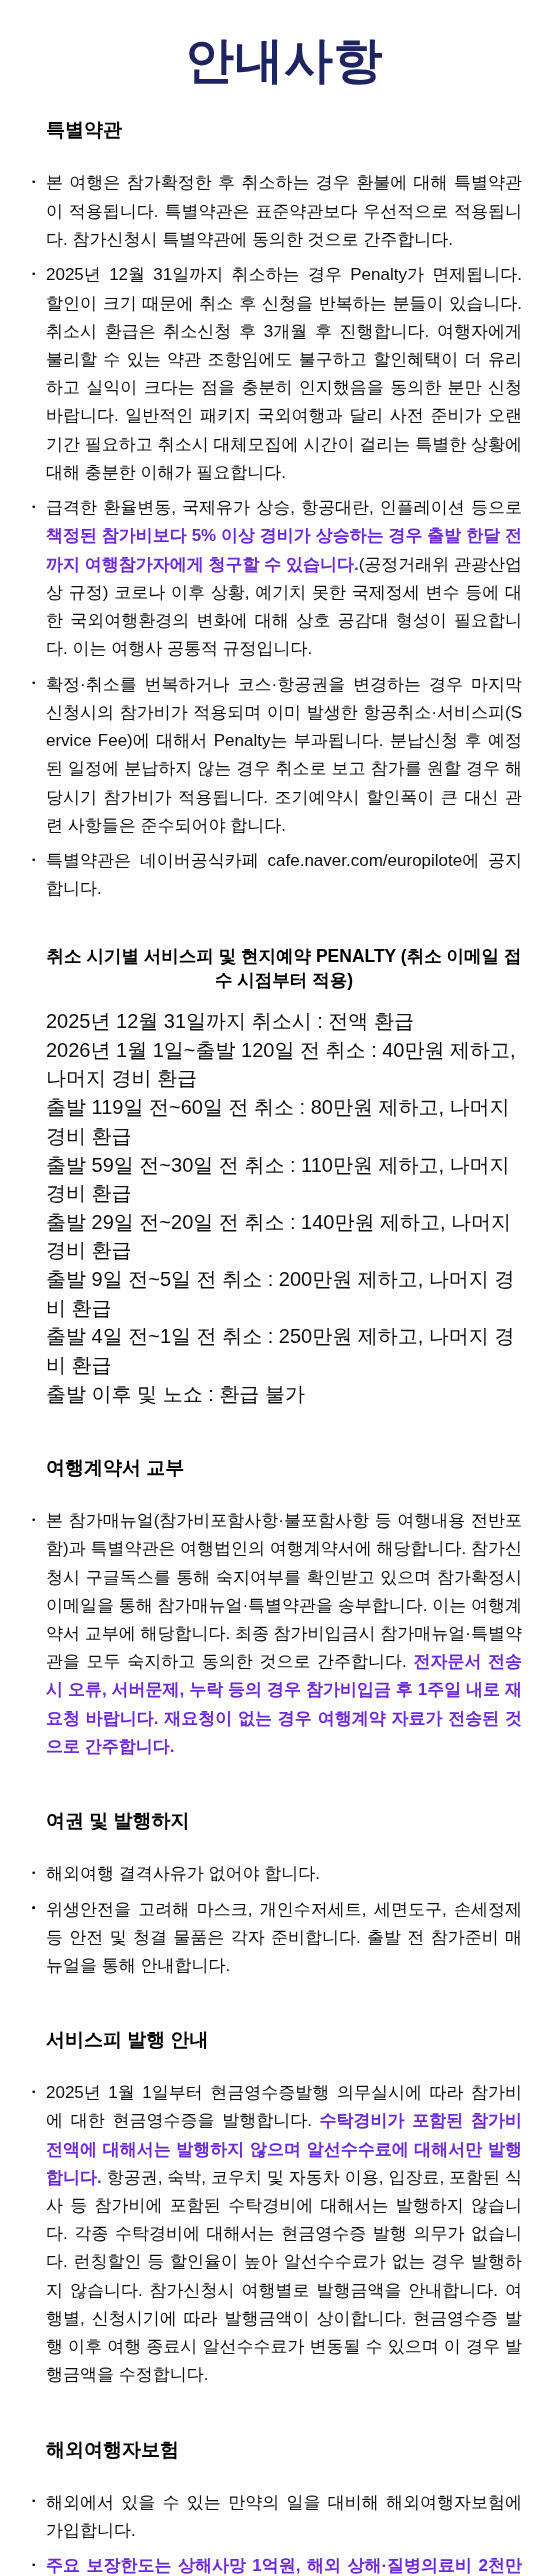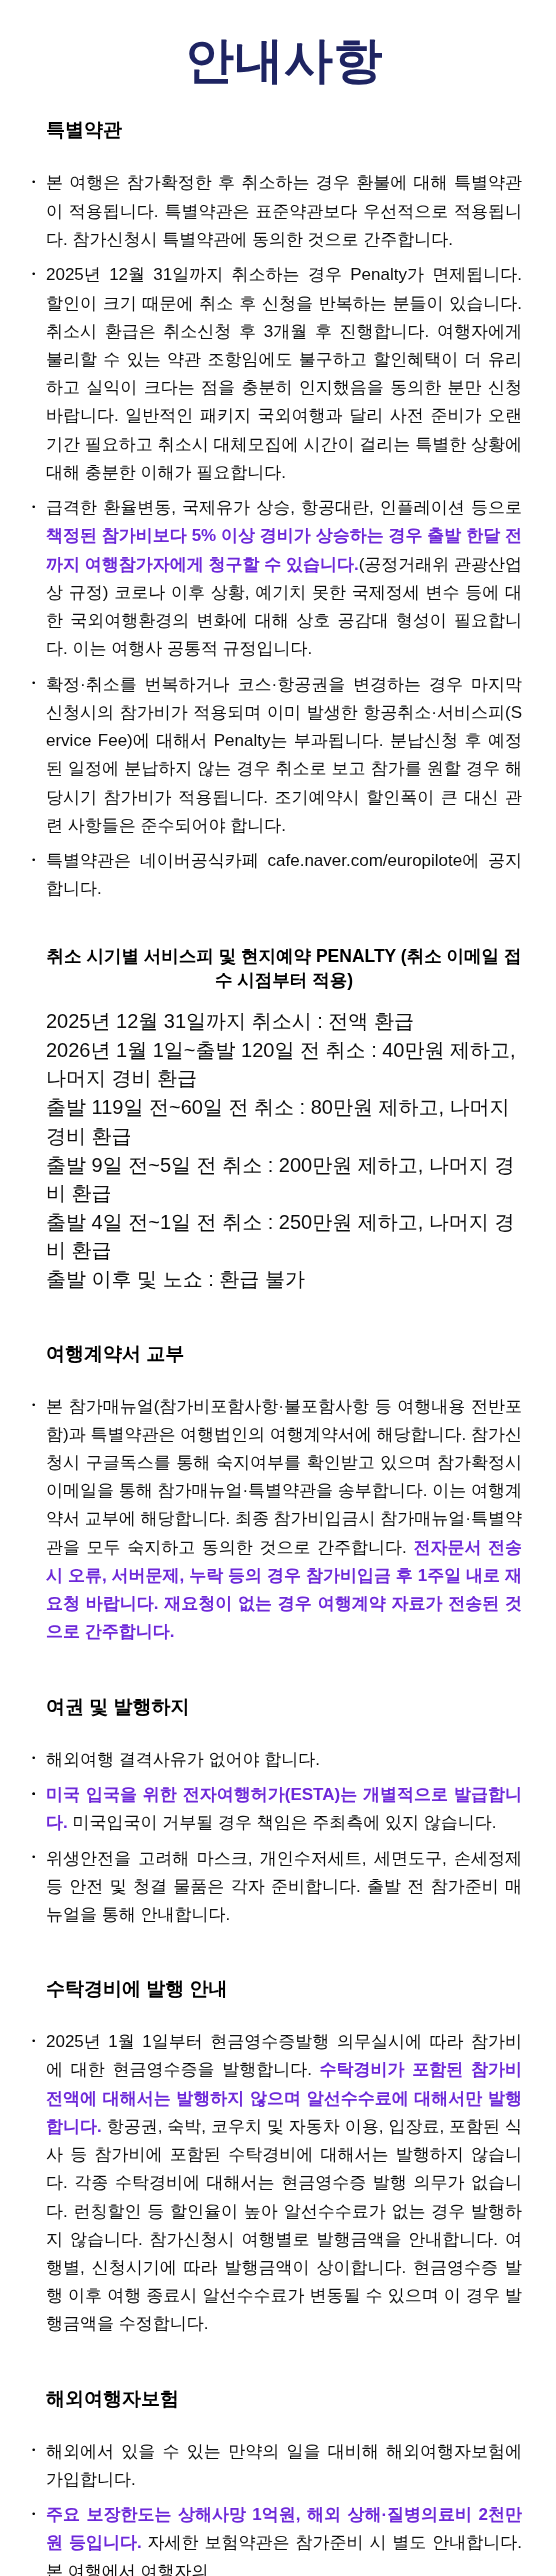--- a/index.html
+++ b/index.html
@@ -75,37 +75,39 @@
         <h2 class="sec-heading">특별약관</h2>
         <div class="item"><span class="bmark">•</span><span><span class="seg-r">본 여행은 참가확정한 후 취소하는 경우 환불에 대해 특별약관이 적용됩니다. 특별약관은 표준약관보다 우선적으로 적용됩니다. 참가신청시 특별약관에 동의한 것으로 간주합니다.</span></span></div>
         <div class="item"><span class="bmark">•</span><span><span class="seg-r">2025년 12월 31일까지 취소하는 경우 Penalty가 면제됩니다. 할인이 크기 때문에 취소 후 신청을 반복하는 분들이 있습니다. 취소시 환급은 취소신청 후 3개월 후 진행합니다. 여행자에게 불리할 수 있는 약관 조항임에도 불구하고 할인혜택이 더 유리하고 실익이 크다는 점을 충분히 인지했음을 동의한 분만 신청바랍니다. 일반적인 패키지 국외여행과 달리 사전 준비가 오랜 기간 필요하고 취소시 대체모집에 시간이 걸리는 특별한 상황에 대해 충분한 이해가 필요합니다.</span></span></div>
         <div class="item"><span class="bmark">•</span><span><span class="seg-r">급격한 환율변동, 국제유가 상승, 항공대란, 인플레이션 등으로 </span><span class="seg-b">책정된 참가비보다 5% 이상 경비가 상승하는 경우 출발 한달 전까지 여행참가자에게 청구할 수 있습니다.</span><span class="seg-r">(공정거래위 관광산업상 규정) 코로나 이후 상황, 예기치 못한 국제정세 변수 등에 대한 국외여행환경의 변화에 대해 상호 공감대 형성이 필요합니다. 이는 여행사 공통적 규정입니다.</span></span></div>
         <div class="item"><span class="bmark">•</span><span><span class="seg-r">확정·취소를 번복하거나 코스·항공권을 변경하는 경우 마지막 신청시의 참가비가 적용되며 이미 발생한 항공취소·서비스피(Service Fee)에 대해서 Penalty는 부과됩니다. 분납신청 후 예정된 일정에 분납하지 않는 경우 취소로 보고 참가를 원할 경우 해당시기 참가비가 적용됩니다. 조기예약시 할인폭이 큰 대신 관련 사항들은 준수되어야 합니다.</span></span></div>
         <div class="item"><span class="bmark">•</span><span><span class="seg-r">특별약관은 네이버공식카페 cafe.naver.com/europilote에 공지합니다.</span></span></div>
         <div class="subhead">취소 시기별 서비스피 및 현지예약 PENALTY (취소 이메일 접수 시점부터 적용)</div>
         <div class="pline">2025년 12월 31일까지 취소시 : 전액 환급</div>
         <div class="pline">2026년 1월 1일~출발 120일 전 취소 : 40만원 제하고, 나머지 경비 환급</div>
         <div class="pline">출발 119일 전~60일 전 취소 : 80만원 제하고, 나머지 경비 환급</div>
+        <div class="pline">출발 59일 전~30일 전 취소 : 110만원 제하고, 나머지 경비 환급</div>
+        <div class="pline">출발 29일 전~20일 전 취소 : 140만원 제하고, 나머지 경비 환급</div>
         <div class="pline">출발 9일 전~5일 전 취소 : 200만원 제하고, 나머지 경비 환급</div>
         <div class="pline">출발 4일 전~1일 전 취소 : 250만원 제하고, 나머지 경비 환급</div>
         <div class="pline">출발 이후 및 노쇼 : 환급 불가</div>
       </section>
       <section class="sec">
         <h2 class="sec-heading">여행계약서 교부</h2>
         <div class="item"><span class="bmark">•</span><span><span class="seg-r">본 참가매뉴얼(참가비포함사항·불포함사항 등 여행내용 전반포함)과 특별약관은 여행법인의 여행계약서에 해당합니다. 참가신청시 구글독스를 통해 숙지여부를 확인받고 있으며 참가확정시 이메일을 통해 참가매뉴얼·특별약관을 송부합니다. 이는 여행계약서 교부에 해당합니다. 최종 참가비입금시 참가매뉴얼·특별약관을 모두 숙지하고 동의한 것으로 간주합니다. </span><span class="seg-b">전자문서 전송시 오류, 서버문제, 누락 등의 경우 참가비입금 후 1주일 내로 재요청 바랍니다. 재요청이 없는 경우 여행계약 자료가 전송된 것으로 간주합니다.</span></span></div>
       </section>
       <section class="sec">
         <h2 class="sec-heading">여권 및 발행하지</h2>
         <div class="item"><span class="bmark">•</span><span><span class="seg-r">해외여행 결격사유가 없어야 합니다.</span></span></div>
         <div class="item"><span class="bmark">•</span></div>
-        <div class="item"><span class="bmark">•</span><span><span class="seg-b">미국 입국을 위한 전자여행허가(ESTA)는 개별적으로 발급합니다.</span><span class="seg-r"> 미국입국이 거부될 경우 책임은 주최측에 있지 않습니다.</span></span></div>
+        <div class="item"><span class="bmark">•</span></div>
         <div class="item"><span class="bmark">•</span><span><span class="seg-r">위생안전을 고려해 마스크, 개인수저세트, 세면도구, 손세정제 등 안전 및 청결 물품은 각자 준비합니다. 출발 전 참가준비 매뉴얼을 통해 안내합니다.</span></span></div>
       </section>
       <section class="sec">
-        <h2 class="sec-heading">수탁경비에 발행 안내</h2>
+        <h2 class="sec-heading">서비스피 발행 안내</h2>
         <div class="item"><span class="bmark">•</span><span><span class="seg-r">2025년 1월 1일부터 현금영수증발행 의무실시에 따라 참가비에 대한 현금영수증을 발행합니다. </span><span class="seg-b">수탁경비가 포함된 참가비 전액에 대해서는 발행하지 않으며 알선수수료에 대해서만 발행합니다.</span><span class="seg-r"> 항공권, 숙박, 코우치 및 자동차 이용, 입장료, 포함된 식사 등 참가비에 포함된 수탁경비에 대해서는 발행하지 않습니다. 각종 수탁경비에 대해서는 현금영수증 발행 의무가 없습니다. 런칭할인 등 할인율이 높아 알선수수료가 없는 경우 발행하지 않습니다. 참가신청시 여행별로 발행금액을 안내합니다. 여행별, 신청시기에 따라 발행금액이 상이합니다. 현금영수증 발행 이후 여행 종료시 알선수수료가 변동될 수 있으며 이 경우 발행금액을 수정합니다.</span></span></div>
       </section>
       <section class="sec">
         <h2 class="sec-heading">해외여행자보험</h2>
         <div class="item"><span class="bmark">•</span><span><span class="seg-r">해외에서 있을 수 있는 만약의 일을 대비해 해외여행자보험에 가입합니다.</span></span></div>
         <div class="item"><span class="bmark">•</span><span><span class="seg-b">주요 보장한도는 상해사망 1억원, 해외 상해·질병의료비 2천만원 등입니다.</span><span class="seg-r"> 자세한 보험약관은 참가준비 시 별도 안내합니다. 본 여행에서 여행자의 </span></span></div>
       </section>
     </div>
 </div>
 

